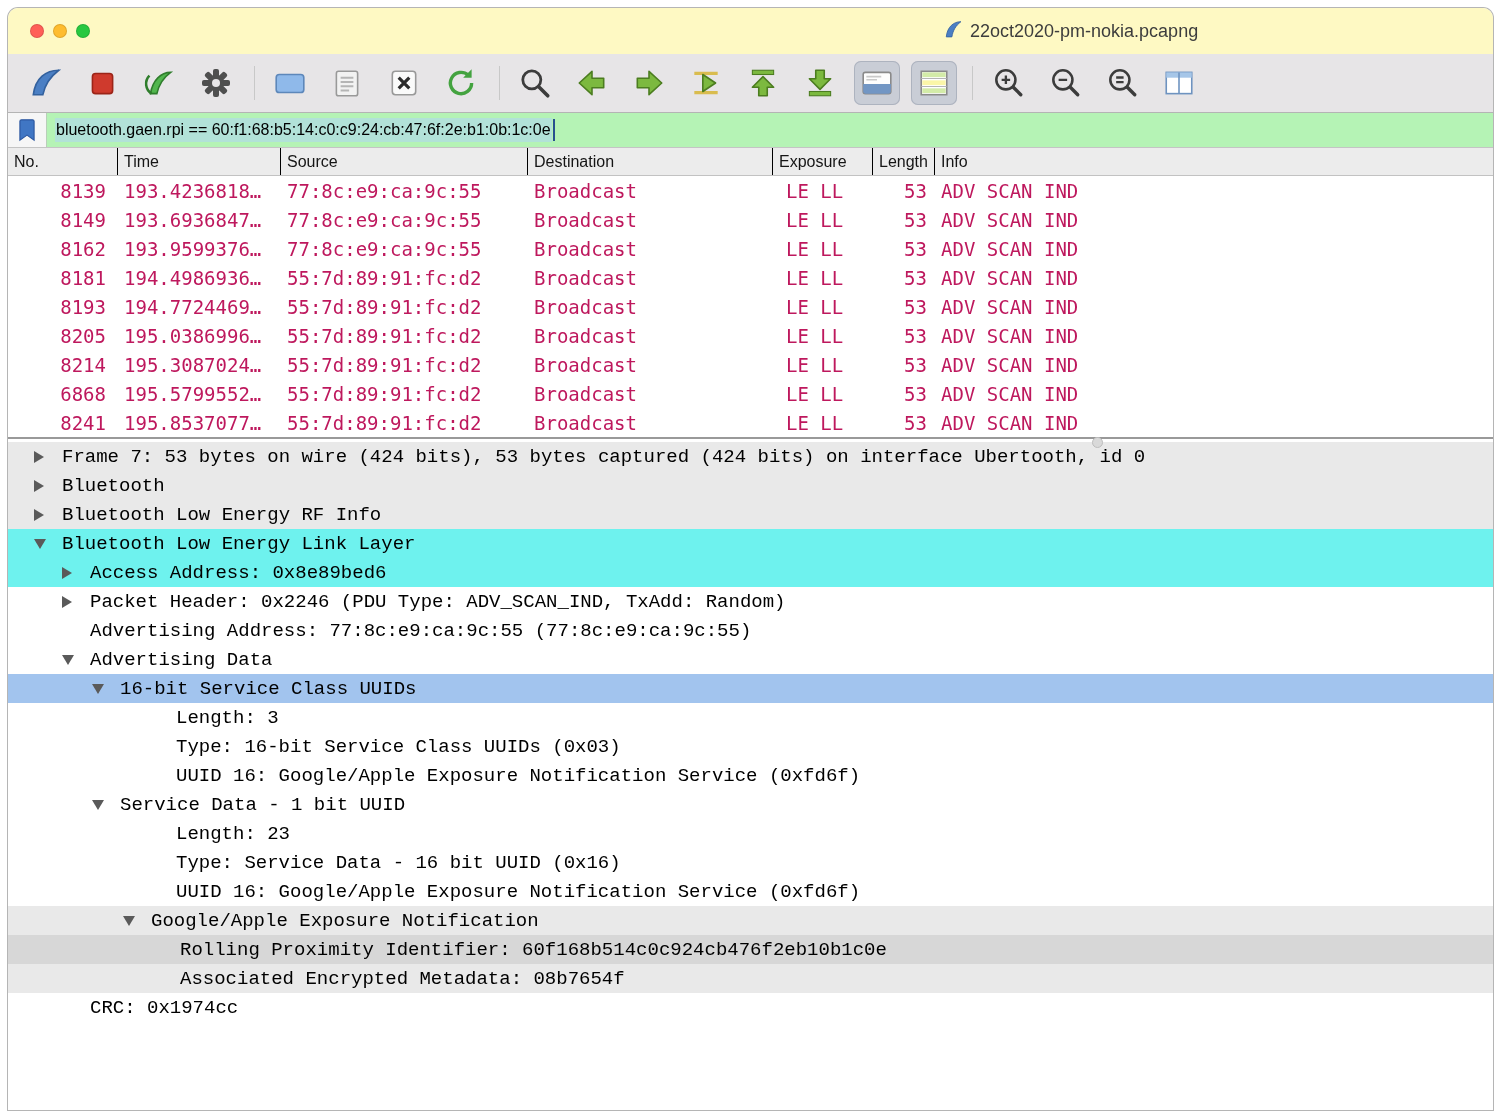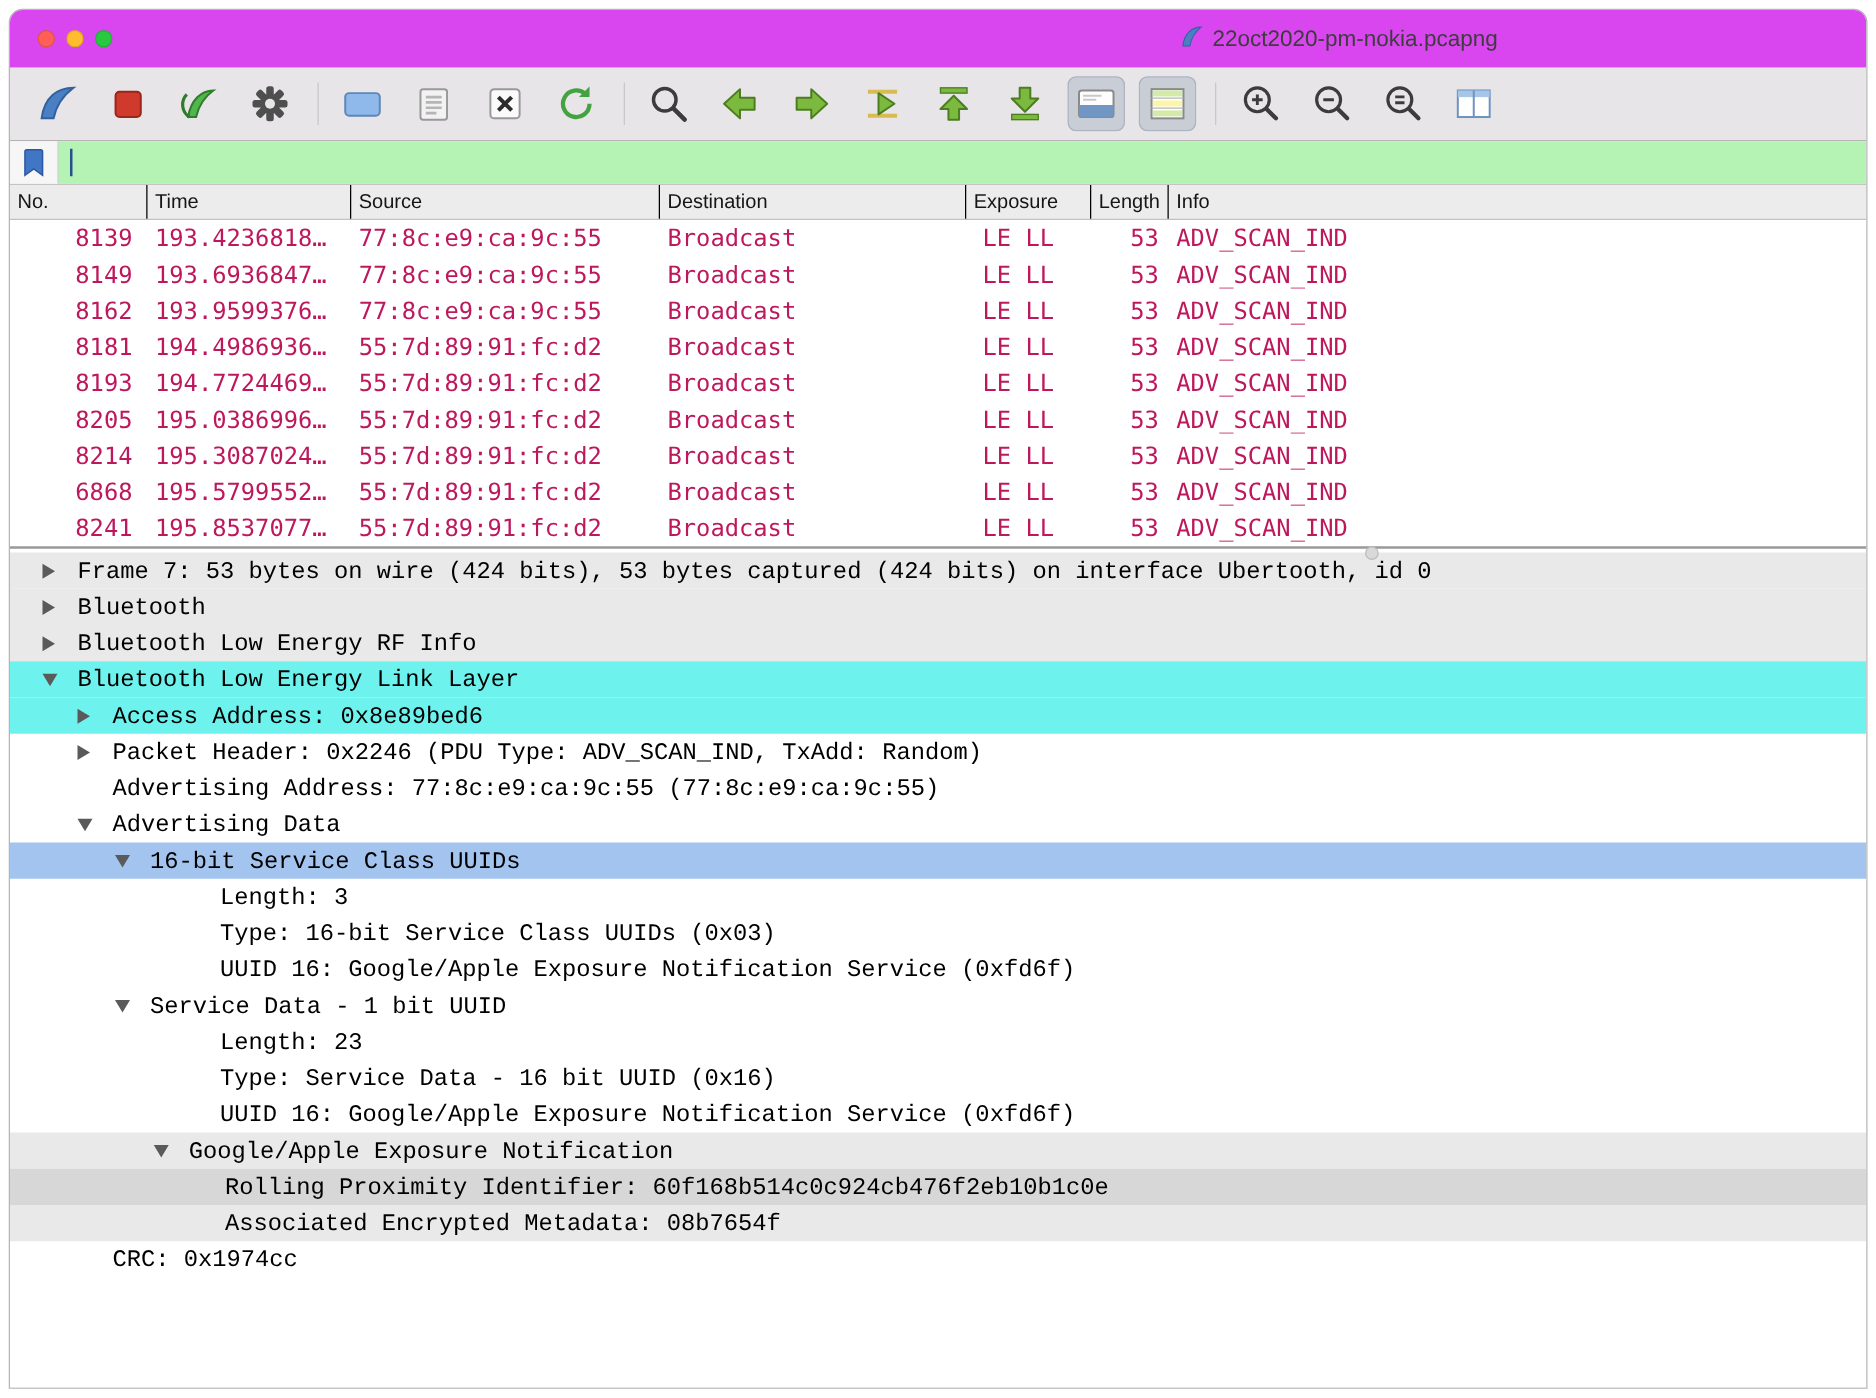--- a/index.html
+++ b/index.html
@@ -1,21 +1,21 @@
 <!DOCTYPE html>
 <html><head>
 <meta charset="utf-8">
 <style>
   html,body{margin:0;padding:0;background:#fff;}
   body{width:1501px;height:1118px;position:relative;font-family:"Liberation Sans",sans-serif;overflow:hidden;}
   .window{position:absolute;left:8px;top:8px;width:1485px;height:1102px;background:#fff;
           border-radius:10px 10px 0 0;box-shadow:0 0 0 1px #b5b5b5;overflow:hidden;
           display:flex;flex-direction:column;}
   
-  .titlebar{height:46px;background:#d946ef;position:relative;flex:0 0 auto;}
+  .titlebar{height:46px;background:#fef9c3;position:relative;flex:0 0 auto;}
   .lights{position:absolute;left:22px;top:16px;display:flex;gap:9px;}
   .light{width:14px;height:14px;border-radius:50%;border:1px solid rgba(0,0,0,.12);box-sizing:border-box;}
   .light.red{background:#ff5f57}.light.yellow{background:#febc2e}.light.green{background:#28c840}
   .title-wrap{position:absolute;left:936px;top:11px;display:flex;gap:8px;align-items:center;
               color:#3d3d3d;font-size:18px;}
   
   .toolbar{height:58px;background:#e7e5e7;border-bottom:1px solid #b4b4b4;display:flex;
            align-items:center;padding-left:14px;flex:0 0 auto;}
   .tbtn{width:46px;height:44px;display:flex;align-items:center;justify-content:center;
         border-radius:7px;margin-right:11px;flex:0 0 auto;}
@@ -222,20 +222,21 @@
     </div>
   </div>
 
   <div class="filterbar">
     <div class="bookmark-btn">
       <svg width="22" height="26" viewBox="0 0 28 32">
           <path d="M7 3h14a2 2 0 0 1 2 2v24l-9-6.5L5 29V5a2 2 0 0 1 2-2z" fill="#4076c4" stroke="#2c57a0" stroke-width="1.5"></path>
         </svg>
     </div>
     <div class="filter-field">
+      <span class="filter-sel">bluetooth.gaen.rpi == 60:f1:68:b5:14:c0:c9:24:cb:47:6f:2e:b1:0b:1c:0e</span>
       <span class="caret"></span>
     </div>
   </div>
 
   <div class="pl-header">
     <div class="hc w-no">No.</div>
     <div class="hc w-time">Time</div>
     <div class="hc w-src">Source</div>
     <div class="hc w-dst">Destination</div>
     <div class="hc w-proto">Exposure</div>

